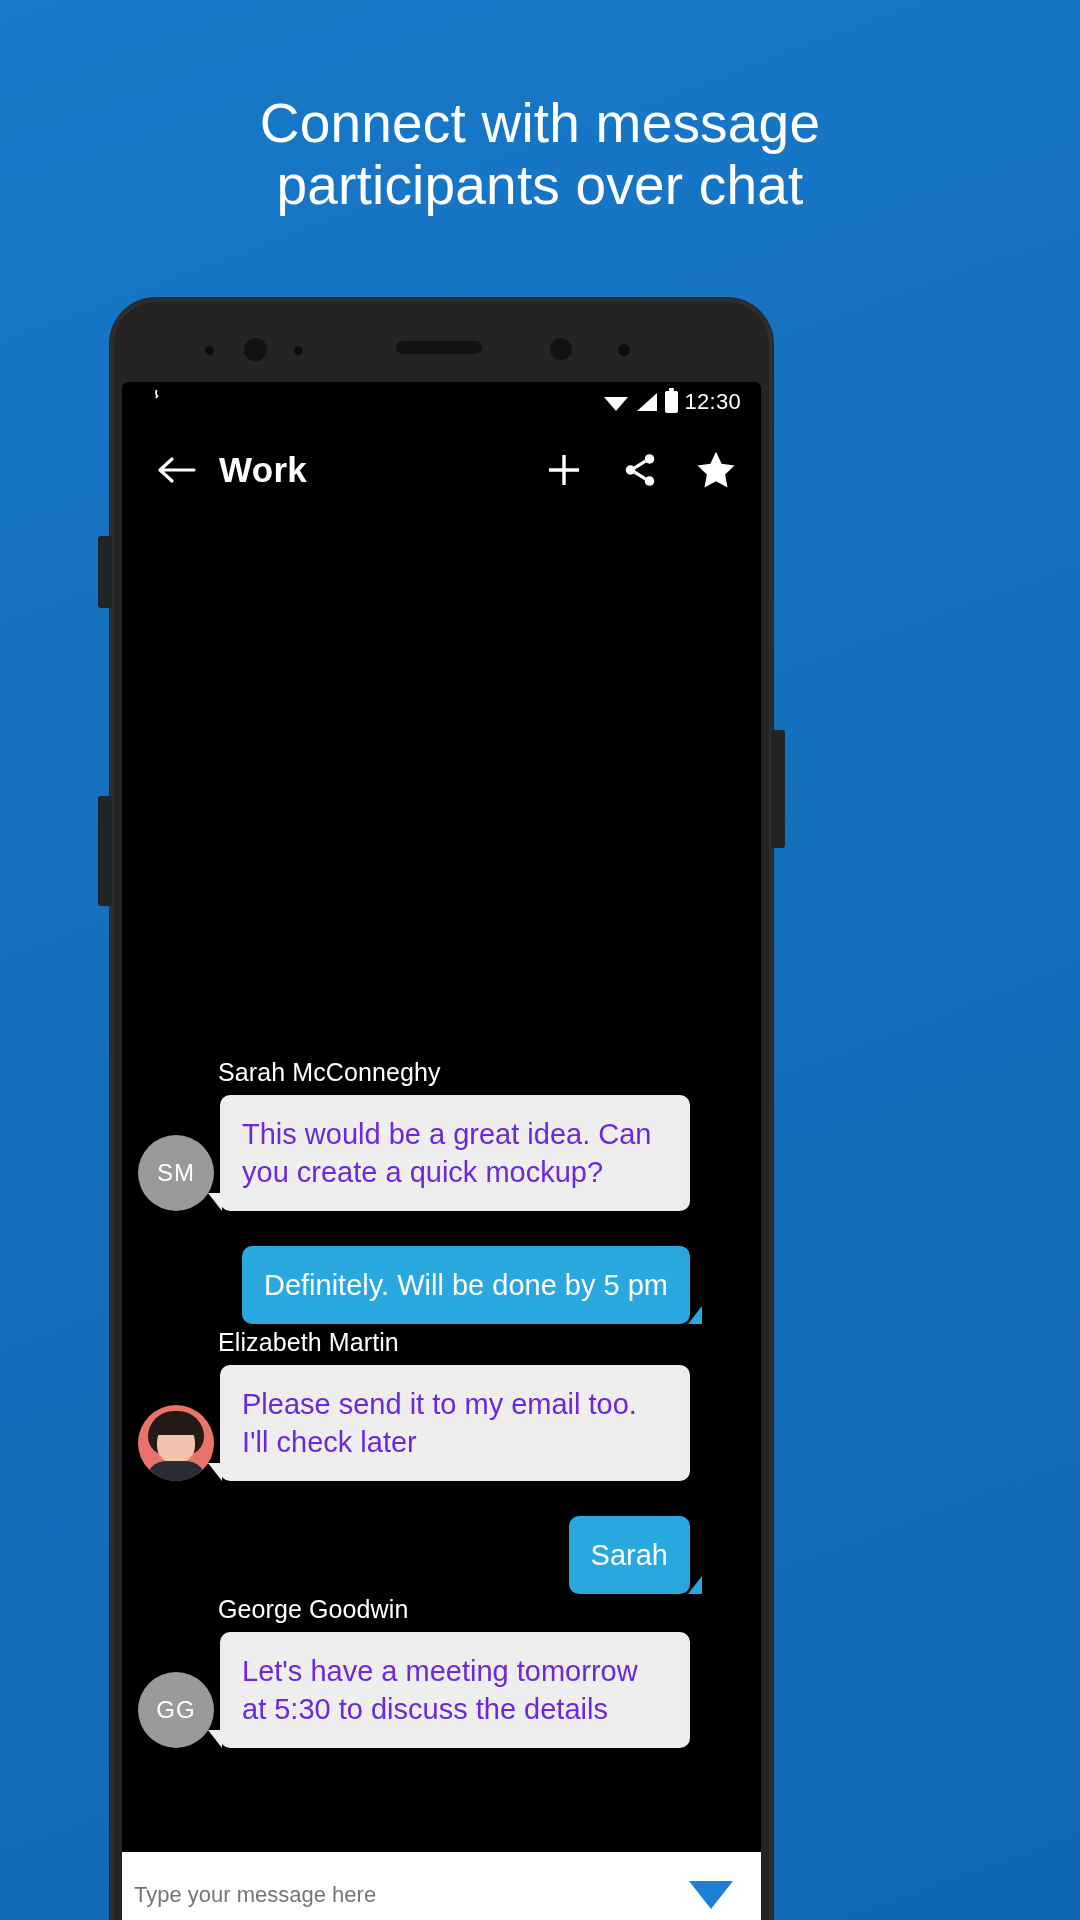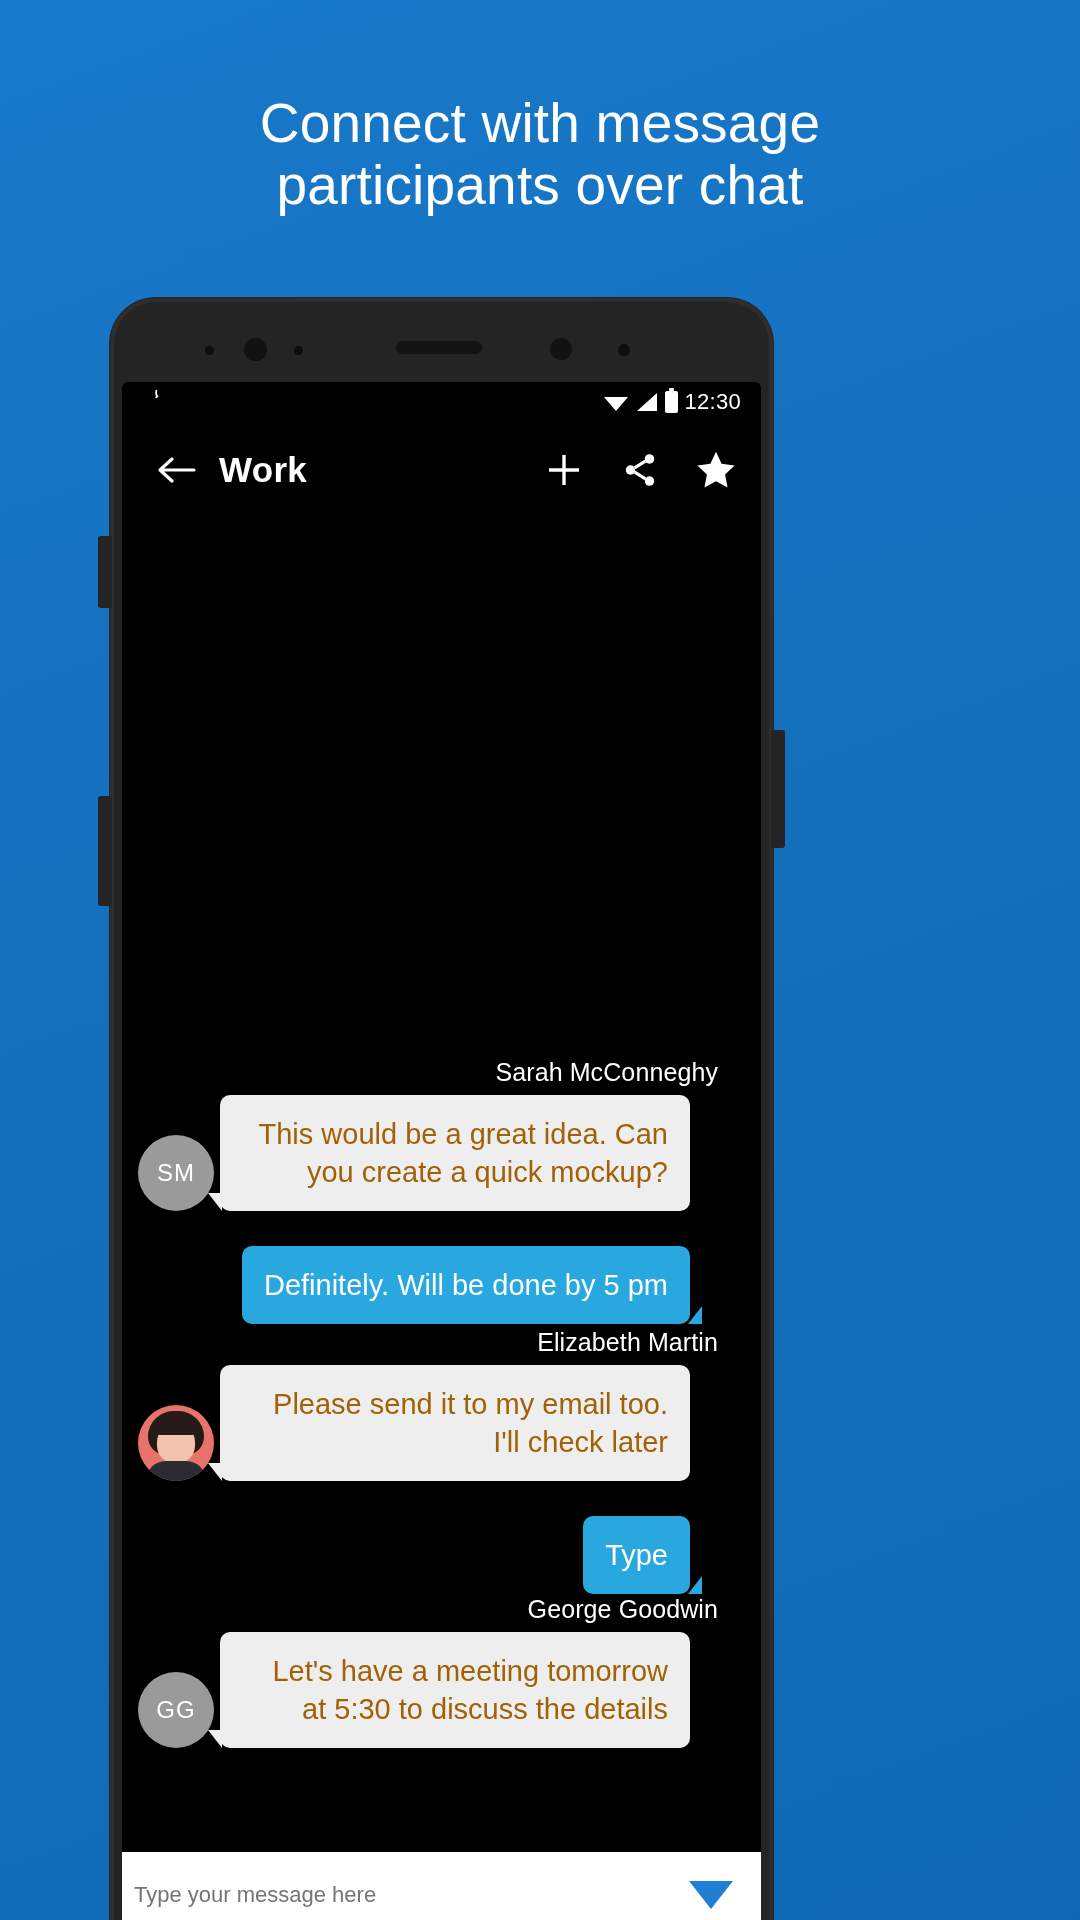--- a/index.html
+++ b/index.html
@@ -103,21 +103,21 @@
     margin-left:auto; margin-right:24px;
     display:flex; align-items:center; gap:34px;
   }
   .act { width:42px; height:42px; display:flex; align-items:center; justify-content:center; }
 
   
   .chat {
     position:absolute; left:0; top:136px; width:639px; bottom:86px;
     background:#000;
   }
-  .msg-group { position:absolute; width:596px;text-align:right; }
+  .msg-group { position:absolute; width:596px; }
   .sender-name {
     color:#ffffff; font-size:25px; margin-left:96px; margin-bottom:8px;
     letter-spacing:0.1px;
   }
   .row { display:flex; align-items:flex-end; }
   .avatar {
     width:76px; height:76px; border-radius:50%; flex:0 0 76px;
     margin-left:16px; margin-right:6px;
     display:flex; align-items:center; justify-content:center;
     color:#ffffff; font-size:24px; letter-spacing:1px;
@@ -143,21 +143,21 @@
     position:absolute; left:8px; bottom:0; width:60px; height:20px;
     background:#2b2b33; border-radius:22px 22px 0 0;
   }
 
   .bubble {
     position:relative; max-width:470px;
     padding:20px 22px; font-size:29px; line-height:38px;
     border-radius:10px;
   }
   .bubble.in {
-    background:#eeeeee; color:#a16207;
+    background:#eeeeee; color:#6d28d9;
   }
   .bubble.in:after {
     content:""; position:absolute; left:-12px; bottom:0;
     border-width:0 14px 18px 0; border-style:solid;
     border-color:transparent #eeeeee transparent transparent;
   }
   .bubble.out {
     background:#29a8e0; color:#ffffff;
   }
   .bubble.out:after {
@@ -281,21 +281,21 @@
             <div class="ph-face"></div>
             <div class="ph-fringe"></div>
             <div class="ph-body"></div>
           </div>
           <div class="bubble in">Please send it to my email too. I'll check later</div>
         </div>
       </div>
 
       <div class="msg-group" style="top:998px;">
         <div class="row right">
-          <div class="bubble out">Type</div>
+          <div class="bubble out">Sarah</div>
         </div>
       </div>
 
       <div class="msg-group" style="top:1077px;">
         <div class="sender-name">George Goodwin</div>
         <div class="row">
           <div class="avatar gray">
             <span>GG</span>
           </div>
           <div class="bubble in">Let's have a meeting tomorrow at 5:30 to discuss the details</div>

